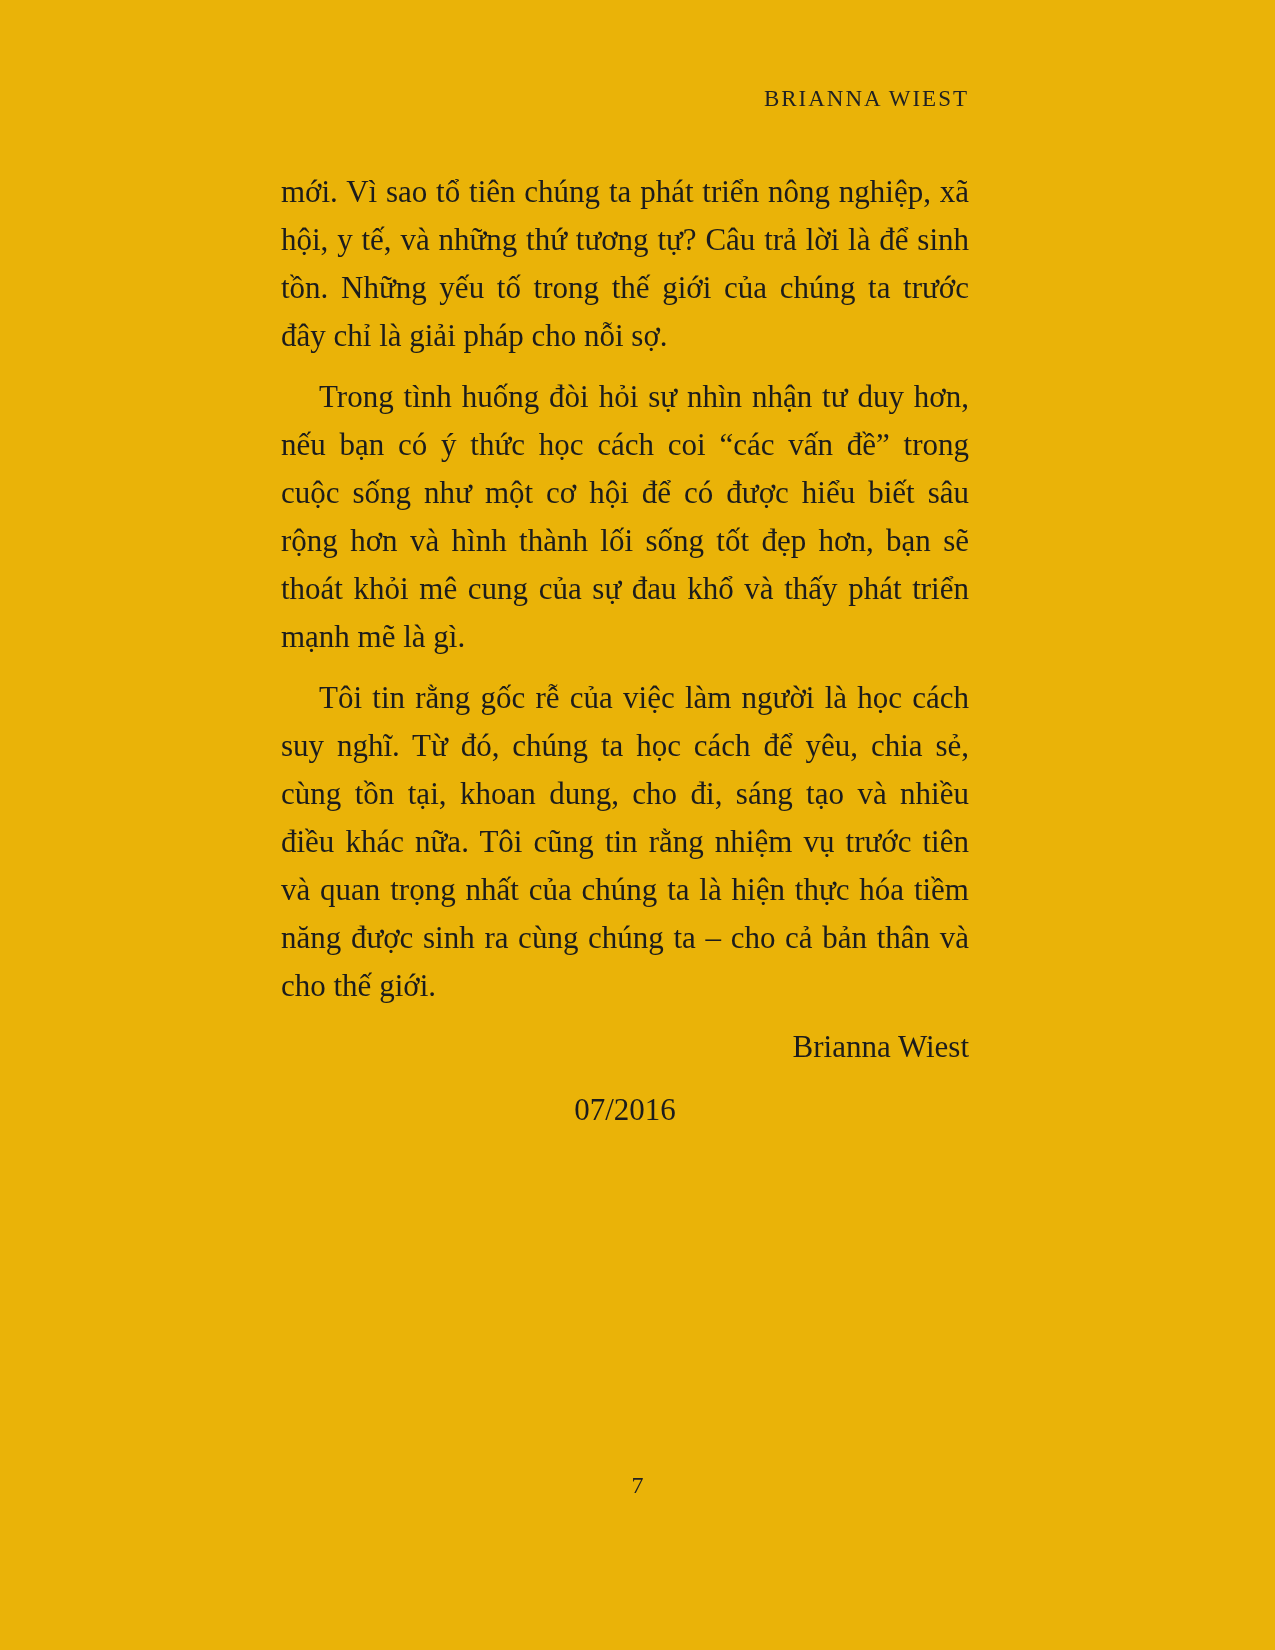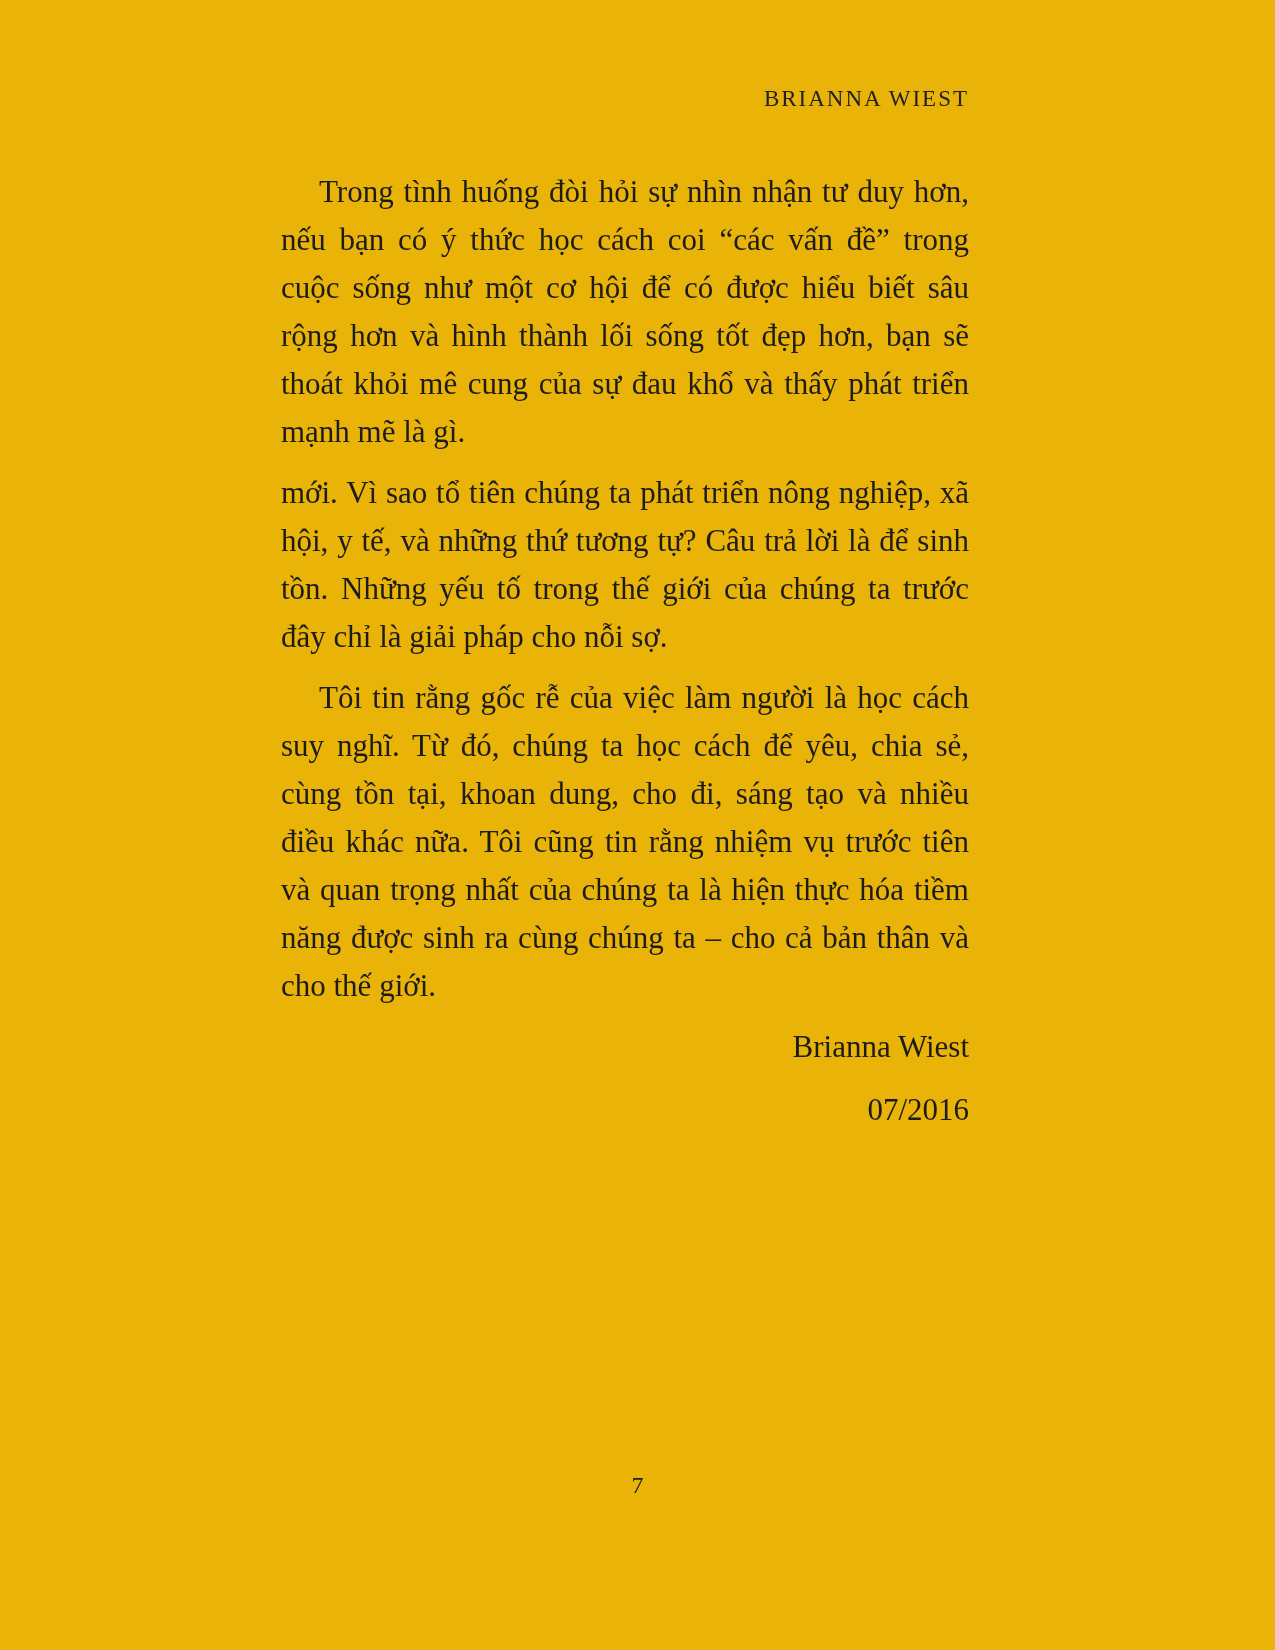--- a/index.html
+++ b/index.html
@@ -41,42 +41,42 @@
   }
   .para.indent {
     text-indent: 38px;
   }
   .signature {
     margin: 12px 0 0 0;
     text-align: right;
   }
   .date {
     margin: 15px 0 0 0;
-    text-align: right;
+    text-align: center;
   }
   .page-number {
     position: absolute;
     top: 1472px;
     left: 0;
     width: 100%;
     text-align: center;
     font-size: 24px;
     color: #222222;
   }
 </style>
 </head>
 <body>
 
 <div class="page">
 
   <div class="running-header">BRIANNA WIEST</div>
 
   <div class="content">
+    <p class="para">mới. Vì sao tổ tiên chúng ta phát triển nông nghiệp, xã hội, y tế, và những thứ tương tự? Câu trả lời là để sinh tồn. Những yếu tố trong thế giới của chúng ta trước đây chỉ là giải pháp cho nỗi sợ.</p>
     <p class="para indent">Trong tình huống đòi hỏi sự nhìn nhận tư duy hơn, nếu bạn có ý thức học cách coi “các vấn đề” trong cuộc sống như một cơ hội để có được hiểu biết sâu rộng hơn và hình thành lối sống tốt đẹp hơn, bạn sẽ thoát khỏi mê cung của sự đau khổ và thấy phát triển mạnh mẽ là gì.</p>
-    <p class="para">mới. Vì sao tổ tiên chúng ta phát triển nông nghiệp, xã hội, y tế, và những thứ tương tự? Câu trả lời là để sinh tồn. Những yếu tố trong thế giới của chúng ta trước đây chỉ là giải pháp cho nỗi sợ.</p>
     <p class="para indent">Tôi tin rằng gốc rễ của việc làm người là học cách suy nghĩ. Từ đó, chúng ta học cách để yêu, chia sẻ, cùng tồn tại, khoan dung, cho đi, sáng tạo và nhiều điều khác nữa. Tôi cũng tin rằng nhiệm vụ trước tiên và quan trọng nhất của chúng ta là hiện thực hóa tiềm năng được sinh ra cùng chúng ta – cho cả bản thân và cho thế giới.</p>
     <p class="signature">Brianna Wiest</p>
     <p class="date">07/2016</p>
   </div>
 
   <div class="page-number">7</div>
 
 </div>
 
 </body></html>

